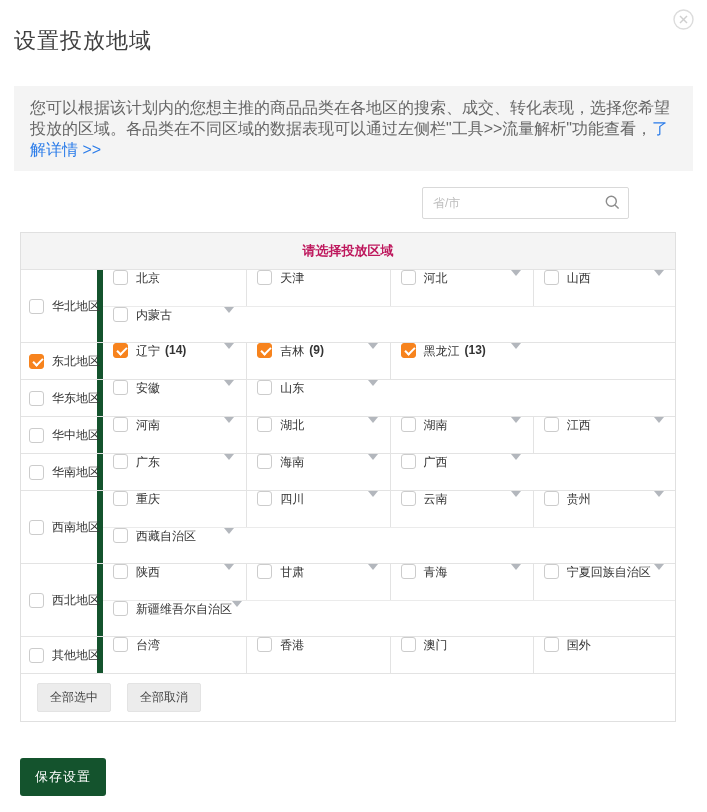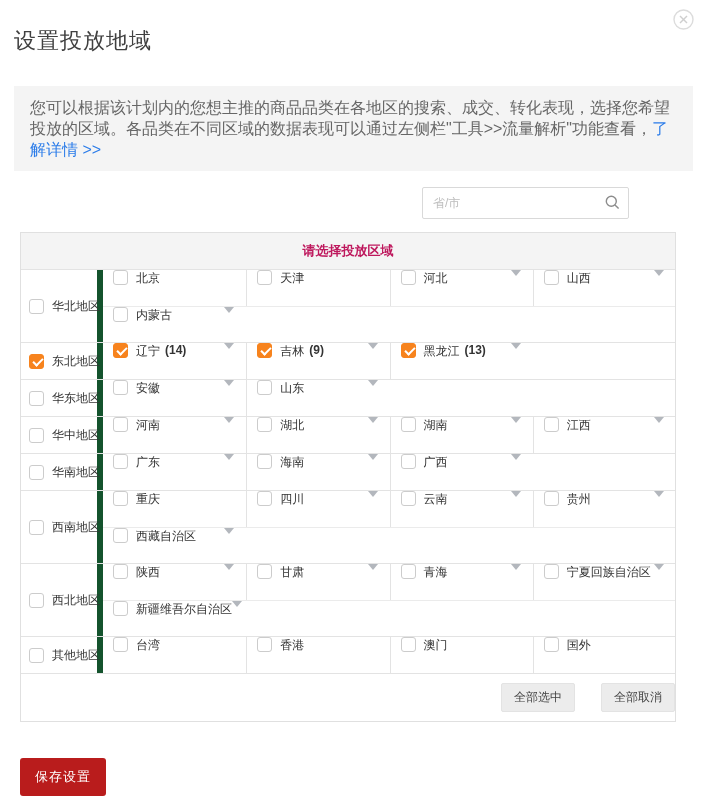--- a/index.html
+++ b/index.html
@@ -44,26 +44,26 @@
   .cb.checked { background:#f7831d; border-color:#f7831d; }
   .cb.checked::after { content:""; position:absolute; left:3px; top:3px; width:8px; height:4px;
     border-left:2px solid #fff; border-bottom:2px solid #fff; transform:rotate(-45deg); }
 
   .p-label { white-space:nowrap; cursor:pointer; }
   .p-count { font-weight:bold; margin-left:5px; cursor:pointer; }
 
   .arrow { margin-left:auto; width:0; height:0; border-left:5px solid transparent;
     border-right:5px solid transparent; border-top:6px solid #b3b7bd; cursor:pointer; flex:0 0 auto; }
 
-  .tbl-footer { border-top:1px solid #e3e3e3; padding:9px 0 9px 16px; display:flex; gap:26px;justify-content:flex-end; }
+  .tbl-footer { border-top:1px solid #e3e3e3; padding:9px 0 9px 16px; display:flex; gap:16px; }
   .gray-btn { background:#ececec; border:1px solid #e3e3e3; color:#444; font-size:12px;
     padding:5px 12px; border-radius:2px; cursor:pointer;
     font-family:"Liberation Sans","DejaVu Sans",sans-serif; }
 
-  .save-btn { margin-top:36px; background:#b91c1c; color:#fff; border:none; border-radius:3px;
+  .save-btn { margin-top:36px; background:#14532d; color:#fff; border:none; border-radius:3px;
     font-size:13px; padding:10px 15px; cursor:pointer; letter-spacing:1px;
     font-family:"Liberation Sans","DejaVu Sans",sans-serif; }
 </style>
 </head>
 <body>
 
 <div class="dialog">
 
   <div class="dlg-title">设置投放地域</div>
 

